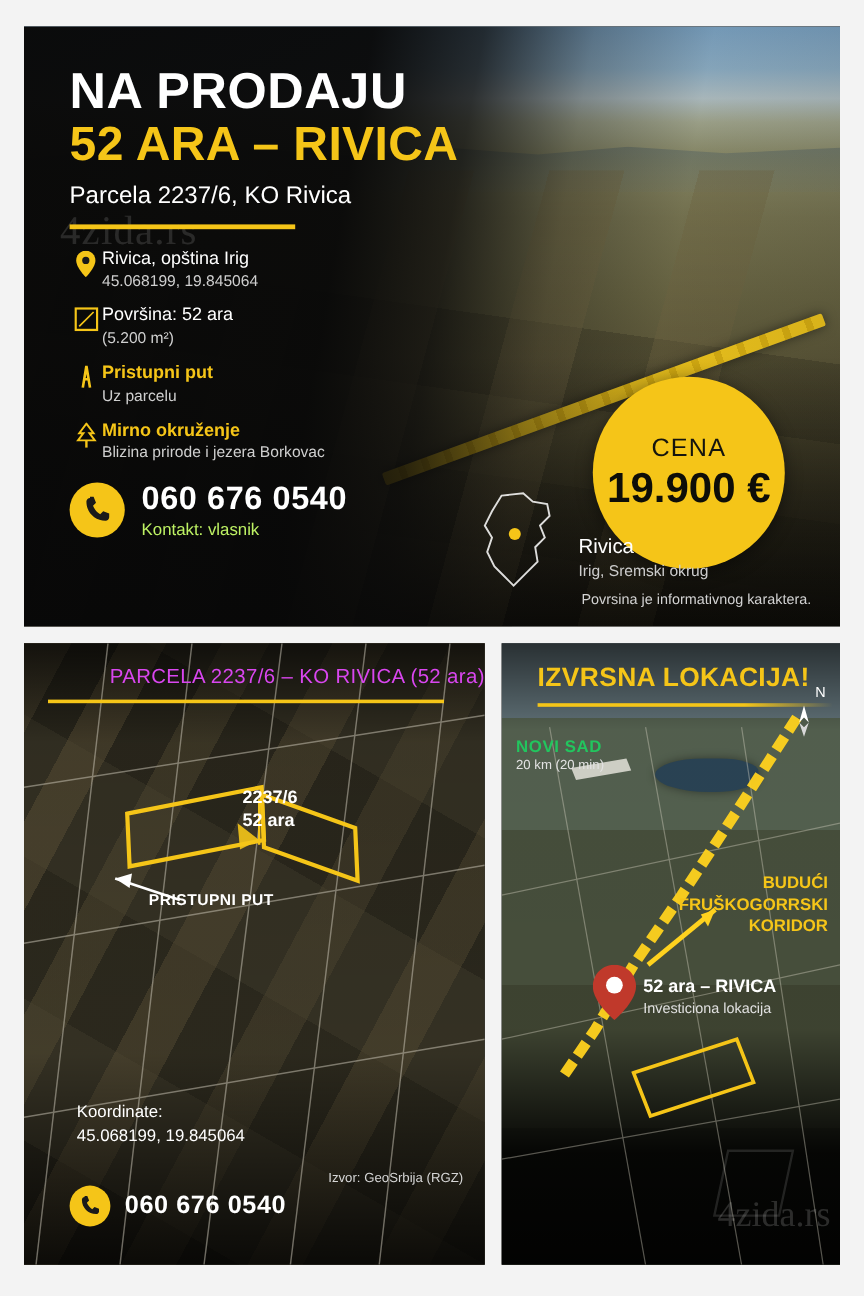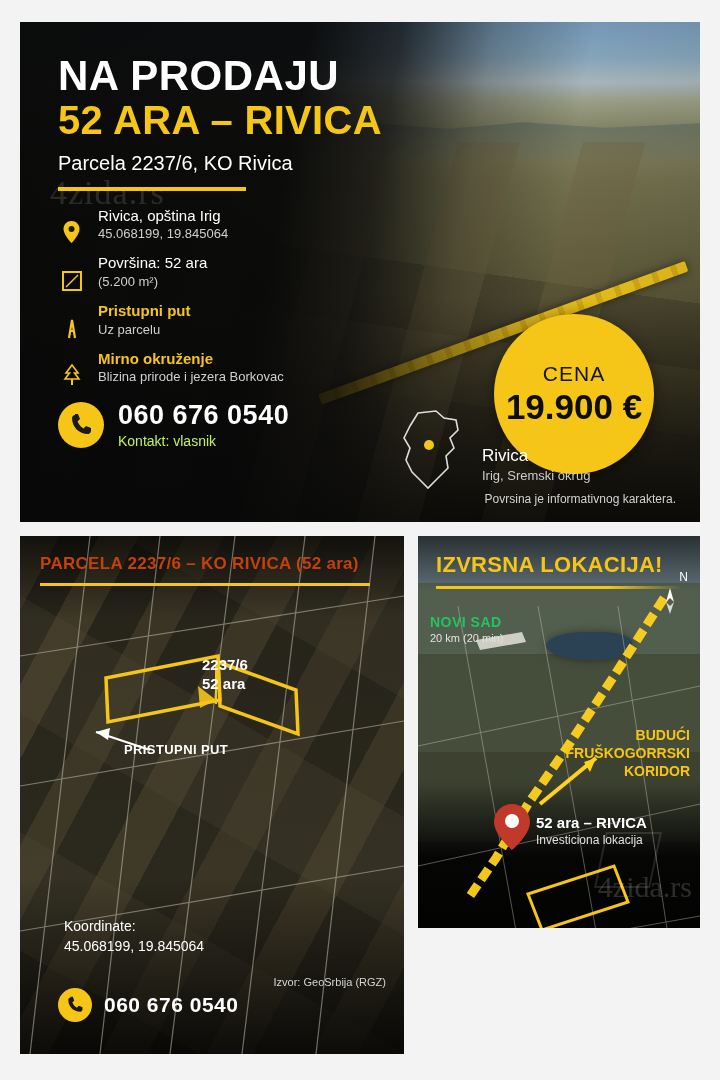--- a/index.html
+++ b/index.html
@@ -78,21 +78,21 @@
     font-size: 40px; line-height: 1.05; font-weight: 700;
     color: #f5c518; letter-spacing: .3px; margin-top: 2px;
   }
   .h-parcel {
     font-size: 20px; color: #ffffff; font-weight: 400; margin-top: 11px;
   }
   .h-rule {
     width: 188px; height: 4px; background: #f5c518; margin: 12px 0 16px 0;
   }
 
-  .feat { display: flex; align-items: flex-end; gap: 13px; margin-bottom: 11px; }
+  .feat { display: flex; align-items: flex-start; margin-bottom: 11px; }
   .feat-ico { width: 27px; flex: 0 0 27px; display: flex; justify-content: center; padding-top: 2px; }
   .feat-l1 { font-size: 15px; color: #ffffff; font-weight: 400; line-height: 1.25; }
   .feat-l1.gold { color: #f5c518; font-weight: 700; }
   .feat-l2 { font-size: 13px; color: #cfcfcf; line-height: 1.3; margin-top: 1px; }
 
   .phone-row { display: flex; align-items: center; gap: 14px; margin-top: 14px; }
   .phone-circle {
     width: 46px; height: 46px; border-radius: 50%;
     background: #f5c518; display: flex; align-items: center; justify-content: center;
   }
@@ -120,37 +120,37 @@
     font-size: 12px; color: #d2d2d2;
   }
 
   
   .bottom { display: flex; gap: 14px; margin-top: 14px; }
 
   .card {
     position: relative; overflow: hidden; background: #111;
   }
   .card-l { width: 384px; height: 518px; }
-  .card-r { width: 282px; height: 392px; }
+  .card-r { width: 282px; height: 518px; padding-left: 12px; }
 
   .sat {
     position: absolute; inset: 0;
     background:
       linear-gradient(118deg, rgba(90,80,56,.55) 0 6%, rgba(48,44,32,0) 6% 12%, rgba(105,92,62,.5) 12% 18%, rgba(42,40,30,0) 18% 25%, rgba(96,86,58,.45) 25% 31%, rgba(40,38,28,0) 31% 39%, rgba(100,88,60,.45) 39% 46%, rgba(42,40,30,0) 46% 54%, rgba(92,82,56,.4) 54% 61%, rgba(40,38,28,0) 61% 70%, rgba(98,86,58,.42) 70% 77%, rgba(38,36,26,0) 77% 86%, rgba(90,80,54,.4) 86% 93%, rgba(40,38,28,0) 93% 100%),
       linear-gradient(30deg, rgba(30,28,20,.45) 0 14%, rgba(0,0,0,0) 14% 30%, rgba(34,32,22,.4) 30% 46%, rgba(0,0,0,0) 46% 62%, rgba(30,28,20,.4) 62% 78%, rgba(0,0,0,0) 78% 100%),
       #3b3728;
   }
   .sat-dark {
     position: absolute; inset: 0;
     background: linear-gradient(to bottom, rgba(0,0,0,.72) 0%, rgba(0,0,0,.18) 16%, rgba(0,0,0,.12) 66%, rgba(0,0,0,.82) 100%);
   }
   .card-title-l {
     position: relative; z-index: 3;
-    font-size: 17px; font-weight: 700; color: #c2410c;
-    padding: 18px 0 0 20px; letter-spacing: .3px;
+    font-size: 17px; font-weight: 400; color: #d946ef;
+    padding: 18px 0 0 20px; letter-spacing: .3px; text-align: right;
   }
   .title-underline-l {
     position: relative; z-index: 3;
     width: 330px; height: 3px; background: #f5c518; margin: 9px 0 0 20px;
   }
   .lbl-2237 {
     position: absolute; z-index: 5; left: 182px; top: 650px;
     font-size: 15px; font-weight: 700; color: #ffffff; line-height: 1.25;
   }
   .lbl-pristup {

